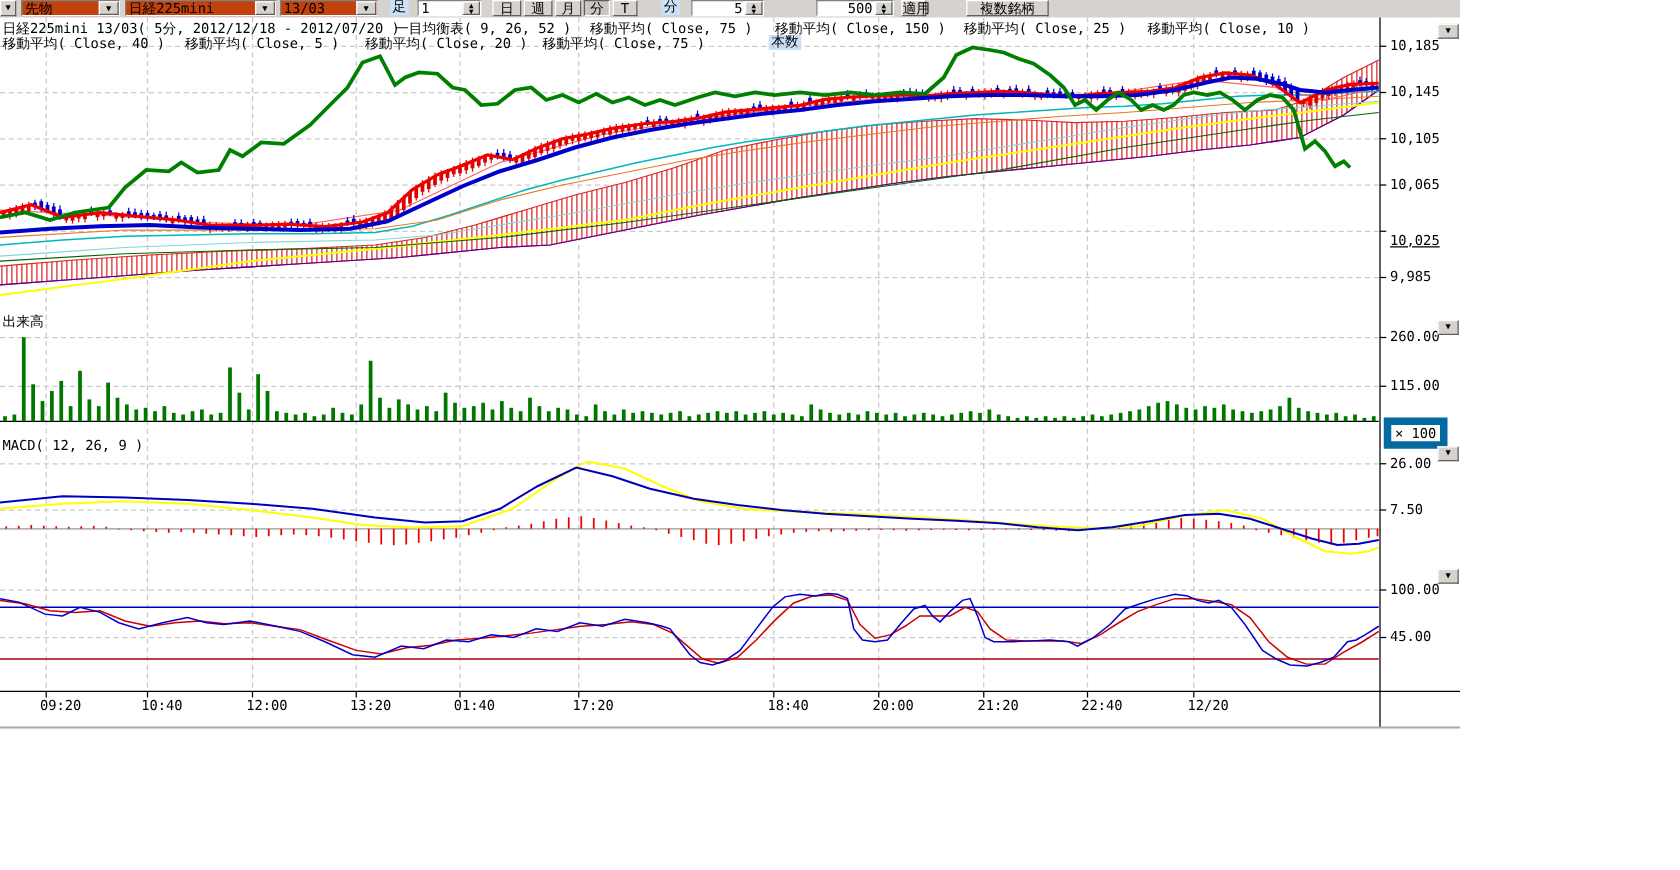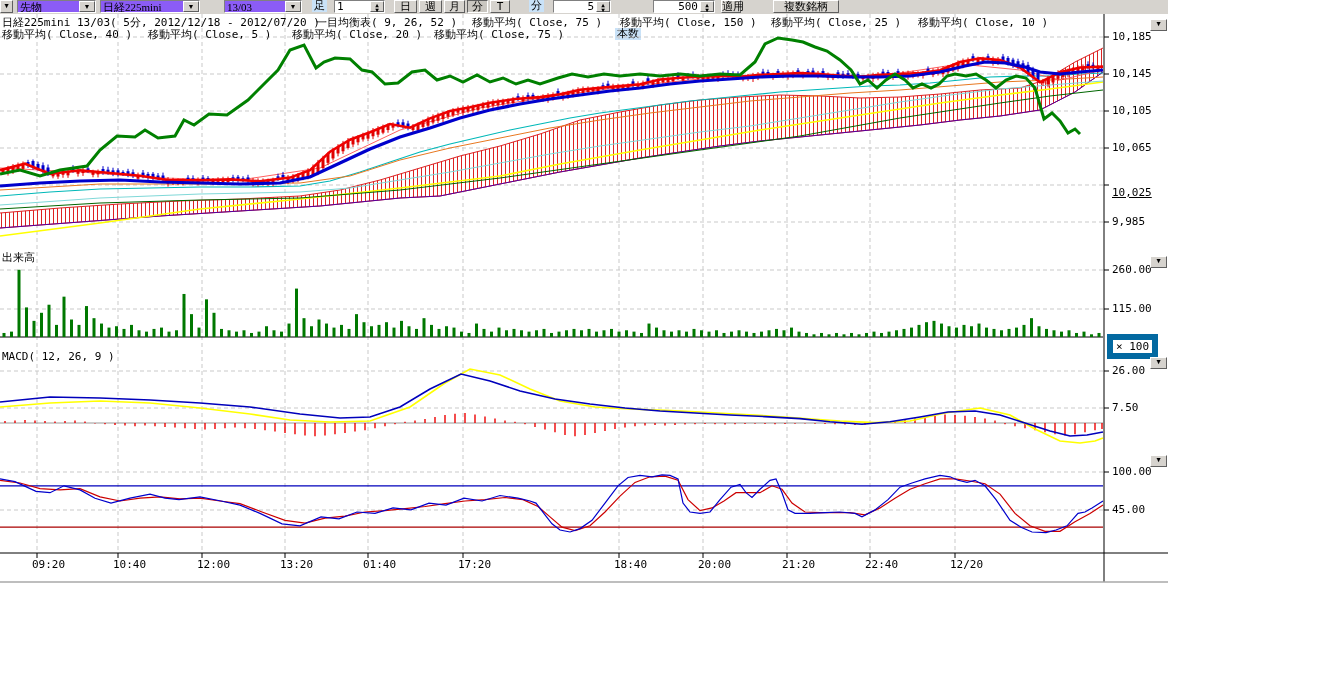--- a/index.html
+++ b/index.html
@@ -3,22 +3,22 @@
 <meta charset="utf-8">
 <style>
   html,body{margin:0;padding:0;background:#ffffff;width:1344px;height:696px;overflow:hidden;
     font-family:"DejaVu Sans Mono","Liberation Mono",monospace;}
   #app{position:relative;width:1344px;height:696px;background:#fff;}
   
   #toolbar{position:absolute;left:0;top:0;width:1168px;height:14px;background:#d6d3ce;
     font-size:11px;line-height:12px;white-space:nowrap;}
   .tb{position:absolute;top:0;height:13px;box-sizing:border-box;}
   .raised{background:#d6d3ce;border:1px solid;border-color:#ffffff #5f5f5f #5f5f5f #ffffff;}
-  .combo{display:flex;align-items:stretch;background:#8b5cf6;border:1px solid;
-    border-color:#808080 #ffffff #ffffff #808080;font-family:Liberation Serif, serif;}
+  .combo{display:flex;align-items:stretch;background:#c2410c;border:1px solid;
+    border-color:#808080 #ffffff #ffffff #808080;}
   .combo .val{flex:1;padding:0 2px;font-size:11px;overflow:hidden;}
   .combo .cbtn{width:14px;background:#d6d3ce;border:1px solid;
     border-color:#ffffff #5f5f5f #5f5f5f #ffffff;font-size:7px;line-height:10px;text-align:center;color:#000;}
   .bluelabel{background:#c9e2f8;padding:0 2px;font-size:11px;height:12px;}
   .spin{display:flex;background:#fff;border:1px solid;border-color:#808080 #fff #fff #808080;}
   .spin .num{flex:1;text-align:left;padding:0 2px;font-size:11px;}
   .spin .sbtn{width:12px;background:#d6d3ce;border:1px solid;border-color:#fff #5f5f5f #5f5f5f #fff;
     font-size:6px;line-height:5px;text-align:center;}
   .pbtn{text-align:center;font-size:11px;}
   .pressed{background:#c9c6c0;border-color:#5f5f5f #ffffff #ffffff #5f5f5f;}
@@ -35,21 +35,21 @@
 </head>
 <body>
 <div id="app">
 
   <div id="toolbar">
     <div class="tb raised" style="left:0;width:13px;text-align:center;font-size:7px;line-height:11px;">▼</div>
     <div class="tb combo" style="left:17px;width:79px;">
       <span class="val">先物</span>
       <span class="cbtn">▼</span>
     </div>
-    <div class="tb combo" style="left:100px;width:100px;">
+    <div class="tb combo" style="left:100px;width:121px;">
       <span class="val">日経225mini</span>
       <span class="cbtn">▼</span>
     </div>
     <div class="tb combo" style="left:224px;width:78px;">
       <span class="val">13/03</span>
       <span class="cbtn">▼</span>
     </div>
     <div class="tb bluelabel" style="left:312px;">足</div>
     <div class="tb spin" style="left:334px;width:51px;">
       <span class="num">1</span>

